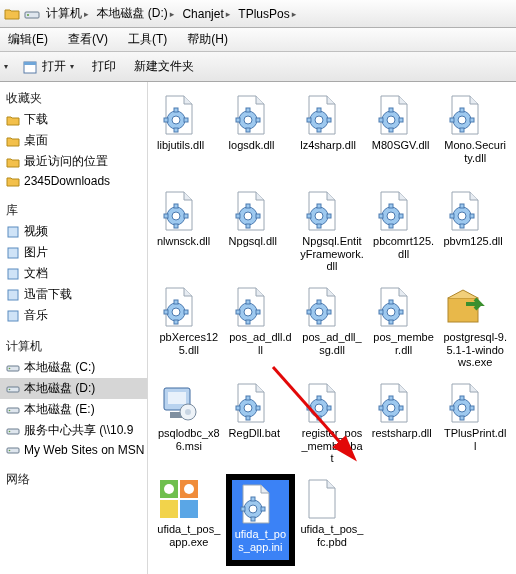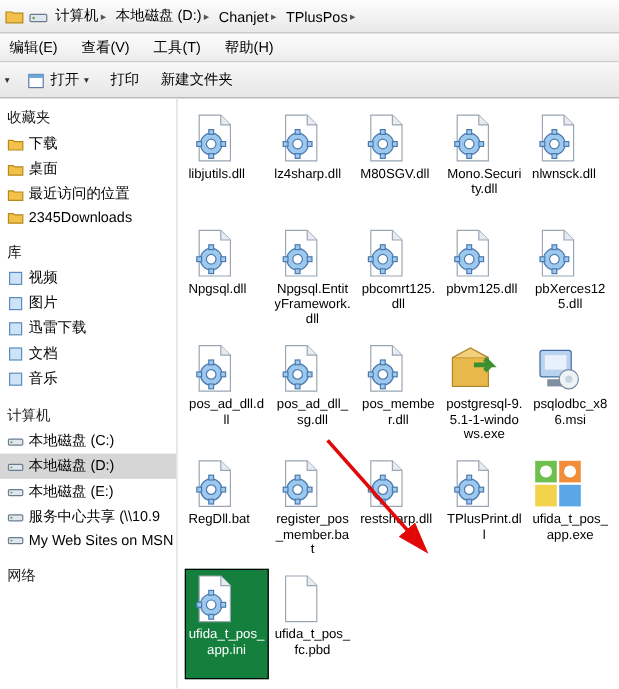--- a/index.html
+++ b/index.html
@@ -26,21 +26,21 @@
 
 .sidebar { width: 148px; background: #fff; border-right: 1px solid #d9d9d9; overflow: hidden; padding: 4px 0; }
 .side-group-title { padding: 4px 6px 2px; color: #1a1a1a; }
 .side-item { display: flex; align-items: center; gap: 4px; padding: 2px 2px 2px 6px; white-space: nowrap; overflow: hidden; text-overflow: ellipsis; }
 .side-item.selected { background: #d6d6d6; }
 .side-icon { width: 14px; height: 14px; display: inline-flex; align-items: center; justify-content: center; flex-shrink: 0; }
 
 
 .files { flex: 1; padding: 8px 6px; display: grid; grid-template-columns: repeat(5, 1fr); grid-auto-rows: 92px; gap: 4px 2px; align-content: start; position: relative; overflow: hidden; }
 .file-item { display: flex; flex-direction: column; align-items: flex-start; justify-content: flex-start; text-align: center; padding: 2px; border: 1px solid transparent; }
-.file-item.selected { background: #15803d; color: #fff; border: 1px solid #000000; }
+.file-item.selected { background: #3b82f6; color: #fff; border: 6px solid #000000; }
 .file-icon { width: 44px; height: 44px; display: flex; align-items: center; justify-content: center; margin-bottom: 2px; }
 .file-label { font-size: 11px; line-height: 1.15; word-break: break-all; max-height: 40px; overflow: hidden; }
 
 
 .arrow-overlay { position: absolute; pointer-events: none; }
 
 .cut-top { border-top: none; }
 </style>
 </head>
 <body>
@@ -154,29 +154,29 @@
             </svg>
           </span>
           <span>图片</span>
         </div>
         <div class="side-item">
           <span class="side-icon">
             <svg width="14" height="14" viewBox="0 0 14 14">
               <rect x="2" y="2" width="10" height="10" fill="#cfe3f7" stroke="#5a8cc0"></rect>
             </svg>
           </span>
+          <span>文档</span>
+        </div>
+        <div class="side-item">
+          <span class="side-icon">
+            <svg width="14" height="14" viewBox="0 0 14 14">
+              <rect x="2" y="2" width="10" height="10" fill="#cfe3f7" stroke="#5a8cc0"></rect>
+            </svg>
+          </span>
           <span>迅雷下载</span>
-        </div>
-        <div class="side-item">
-          <span class="side-icon">
-            <svg width="14" height="14" viewBox="0 0 14 14">
-              <rect x="2" y="2" width="10" height="10" fill="#cfe3f7" stroke="#5a8cc0"></rect>
-            </svg>
-          </span>
-          <span>文档</span>
         </div>
         <div class="side-item">
           <span class="side-icon">
             <svg width="14" height="14" viewBox="0 0 14 14">
               <rect x="2" y="2" width="10" height="10" fill="#cfe3f7" stroke="#5a8cc0"></rect>
             </svg>
           </span>
           <span>音乐</span>
         </div>
       </div>
@@ -267,20 +267,37 @@
             <circle cx="18" cy="26" r="9" fill="#9ec9ef" stroke="#4b7ab0"></circle>
             <circle cx="18" cy="26" r="4" fill="#fff" stroke="#4b7ab0"></circle>
             <g fill="#9ec9ef" stroke="#4b7ab0">
               <rect x="16" y="14" width="4" height="4"></rect>
               <rect x="16" y="34" width="4" height="4"></rect>
               <rect x="6" y="24" width="4" height="4"></rect>
               <rect x="26" y="24" width="4" height="4"></rect>
             </g>
           </svg>
         </div>
+        <div class="file-label">logsdk.dll</div>
+      </div>
+      <div class="file-item">
+        <div class="file-icon">
+          <svg width="42" height="42" viewBox="0 0 42 42">
+            <path d="M8 2h18l8 8v30H8z" fill="#fff" stroke="#9aa6b3"></path>
+            <path d="M26 2v8h8" fill="#e7ecf2" stroke="#9aa6b3"></path>
+            <circle cx="18" cy="26" r="9" fill="#9ec9ef" stroke="#4b7ab0"></circle>
+            <circle cx="18" cy="26" r="4" fill="#fff" stroke="#4b7ab0"></circle>
+            <g fill="#9ec9ef" stroke="#4b7ab0">
+              <rect x="16" y="14" width="4" height="4"></rect>
+              <rect x="16" y="34" width="4" height="4"></rect>
+              <rect x="6" y="24" width="4" height="4"></rect>
+              <rect x="26" y="24" width="4" height="4"></rect>
+            </g>
+          </svg>
+        </div>
         <div class="file-label">lz4sharp.dll</div>
       </div>
       <div class="file-item">
         <div class="file-icon">
           <svg width="42" height="42" viewBox="0 0 42 42">
             <path d="M8 2h18l8 8v30H8z" fill="#fff" stroke="#9aa6b3"></path>
             <path d="M26 2v8h8" fill="#e7ecf2" stroke="#9aa6b3"></path>
             <circle cx="18" cy="26" r="9" fill="#9ec9ef" stroke="#4b7ab0"></circle>
             <circle cx="18" cy="26" r="4" fill="#fff" stroke="#4b7ab0"></circle>
             <g fill="#9ec9ef" stroke="#4b7ab0">

